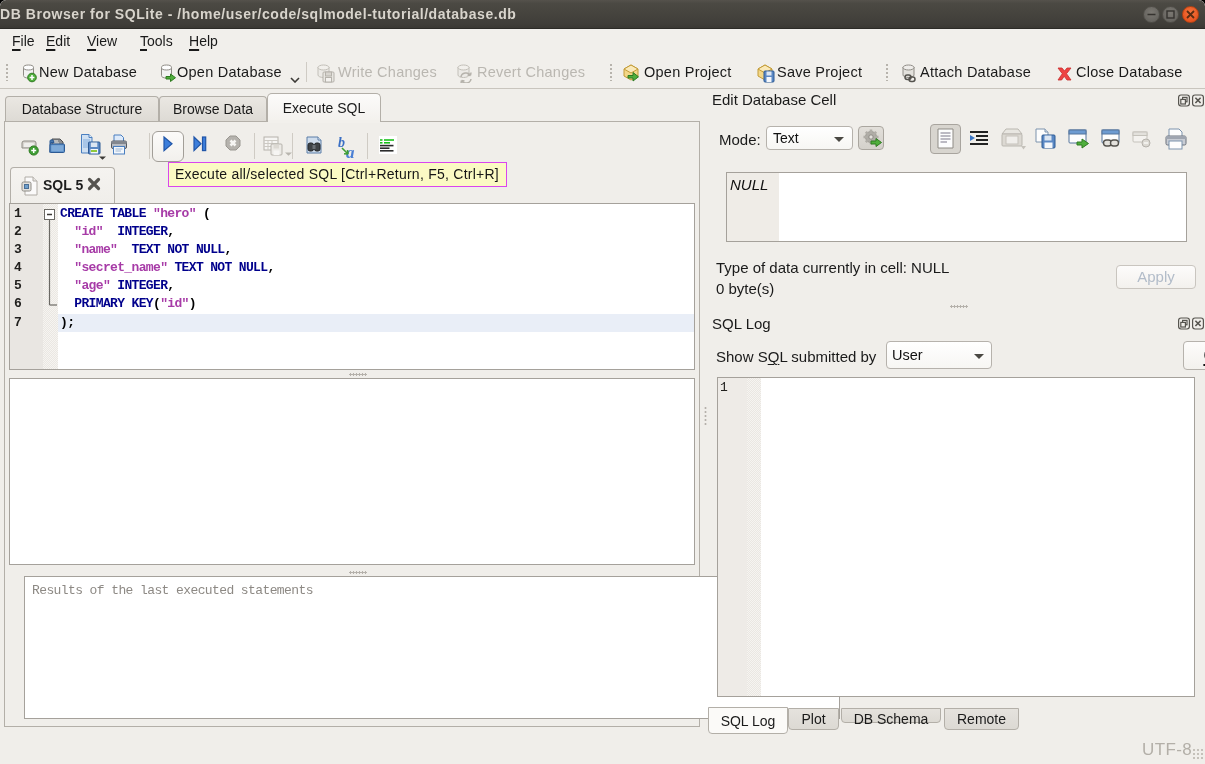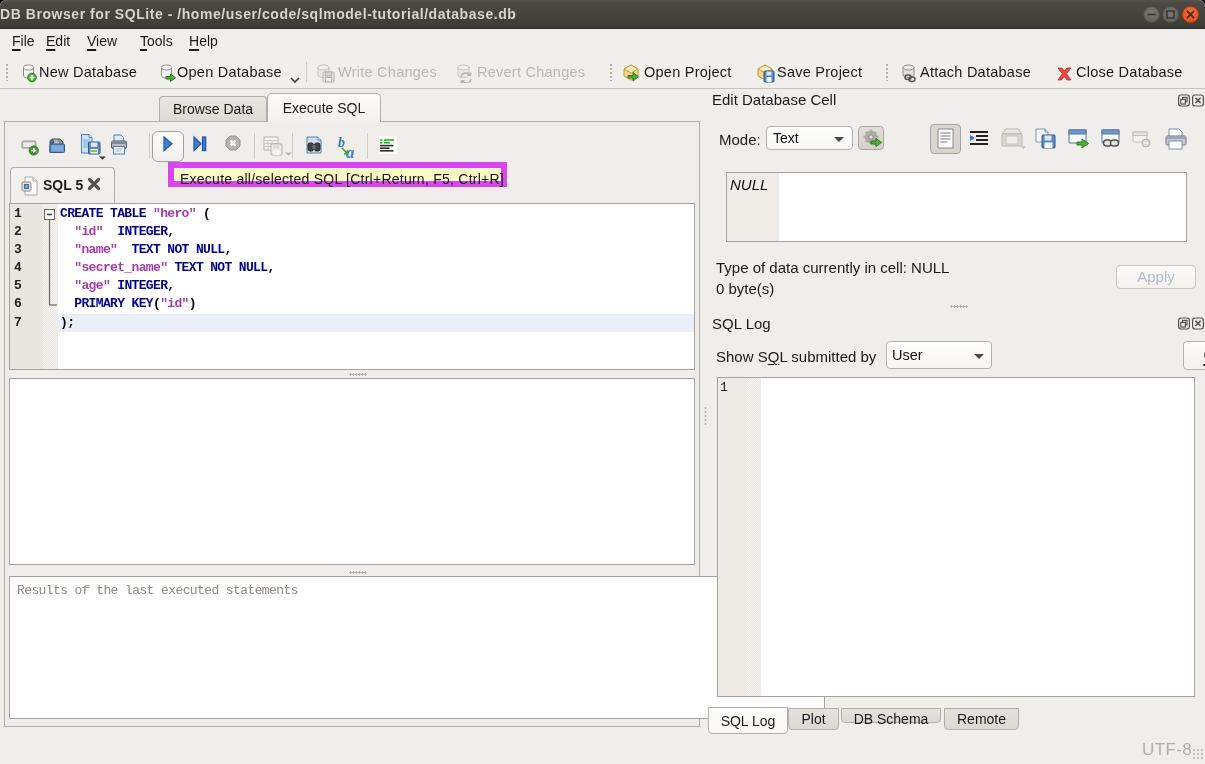--- a/index.html
+++ b/index.html
@@ -155,20 +155,21 @@
       <rect x="4" y="11" width="6" height="4.5" rx="2.2" fill="none" stroke="#55534e" stroke-width="1.5"></rect>
       <rect x="8" y="13" width="6" height="4.5" rx="2.2" fill="none" stroke="#55534e" stroke-width="1.5"></rect>
       </svg>
     <div class="tlabel" style="left:920px;">Attach Database</div>
     <svg class="ticon" style="left:1056px; top:11px;" width="17" height="17">
       <path d="M2 2 L6 2 L8.5 5 L11 2 L15 2 L10.5 7.7 L15 14 L11 14 L8.2 10.3 L5.6 14 L2 14 L6.3 7.7 Z" fill="#ee4443" stroke="#c82f2e" stroke-width="0.8"></path>
       </svg>
     <div class="tlabel" style="left:1076px;">Close Database</div>
   </div>
 
+  <div class="tab" style="left:5px; top:96px; width:154px; height:26px; line-height:25px;">Database Structure</div>
   <div class="tab" style="left:159px; top:96px; width:108px; height:26px; line-height:25px;">Browse Data</div>
   <div class="tab active" style="left:267px; top:93px; width:114px; height:29px; line-height:28px;">Execute SQL</div>
 
   <div class="abs" style="left:268px; top:120px; width:112px; height:3px; background:#f2f0ec; z-index:5;"></div>
 
   <div id="pane">
 
     <svg class="abs" style="left:16px; top:18px;" width="18" height="16">
       <path d="M1 8 L1 3 Q1 1 3 1 L13 1 Q15 1 15 3 L15 8 Z" fill="#d8d5d0" stroke="#8f8c86"></path>
       <path d="M3 7 L3 4 Q3 3 4 3 L12 3 Q13 3 13 4 L13 7 Z" fill="#efeeec"></path>
@@ -290,26 +291,26 @@
   <span class="s">"age"</span> <span class="k">INTEGER</span>,
   <span class="k">PRIMARY KEY</span>(<span class="s">"id"</span>)
 );</div>
     </div>
 
     <div class="dots-h" style="left:344px; top:251px;"></div>
 
     <div class="frame" style="left:4px; top:256px; width:686px; height:187px;"></div>
     <div class="dots-h" style="left:344px; top:449px;"></div>
 
-    <div class="frame" style="left:4px; top:454px; width:816px; height:143px;padding-left:32px;">
+    <div class="frame" style="left:19px; top:454px; width:816px; height:143px;padding-left:32px;">
       <div class="abs mono" style="left:7px; top:6px; font-size:13px; color:#8d8984; letter-spacing:-0.6px;">Results of the last executed statements</div>
     </div>
   </div>
 
-  <div class="abs" style="left:168px; top:162px; width:339px; height:25px; background:#fbfac4; border:6px solid #d946ef; z-index:30;">
+  <div class="abs" style="left:168px; top:162px; width:339px; height:25px; background:#fbfac4; border:1px solid #d946ef; z-index:30;">
     <div class="abs" style="left:6px; top:3px; font-size:14px; letter-spacing:0.25px; color:#161616; white-space:nowrap;">Execute all/selected SQL [Ctrl+Return, F5, Ctrl+R]</div>
   </div>
 
   <div class="dots-v" style="left:704px; top:406px; height:20px;"></div>
 
   <div class="dlabel" style="left:712px; top:91px;">Edit Database Cell</div>
   <svg class="minico" style="left:1178px; top:94px;" width="12" height="13">
     <rect x="0.6" y="1" width="10.8" height="11" rx="2.4" fill="none" stroke="#56544f" stroke-width="1.2"></rect>
     <rect x="4.6" y="3.4" width="4.4" height="4.4" fill="none" stroke="#56544f" stroke-width="1.2"></rect>
     <rect x="2.8" y="5.4" width="4.6" height="4.6" fill="#f0eeea" stroke="#56544f" stroke-width="1.2"></rect>

